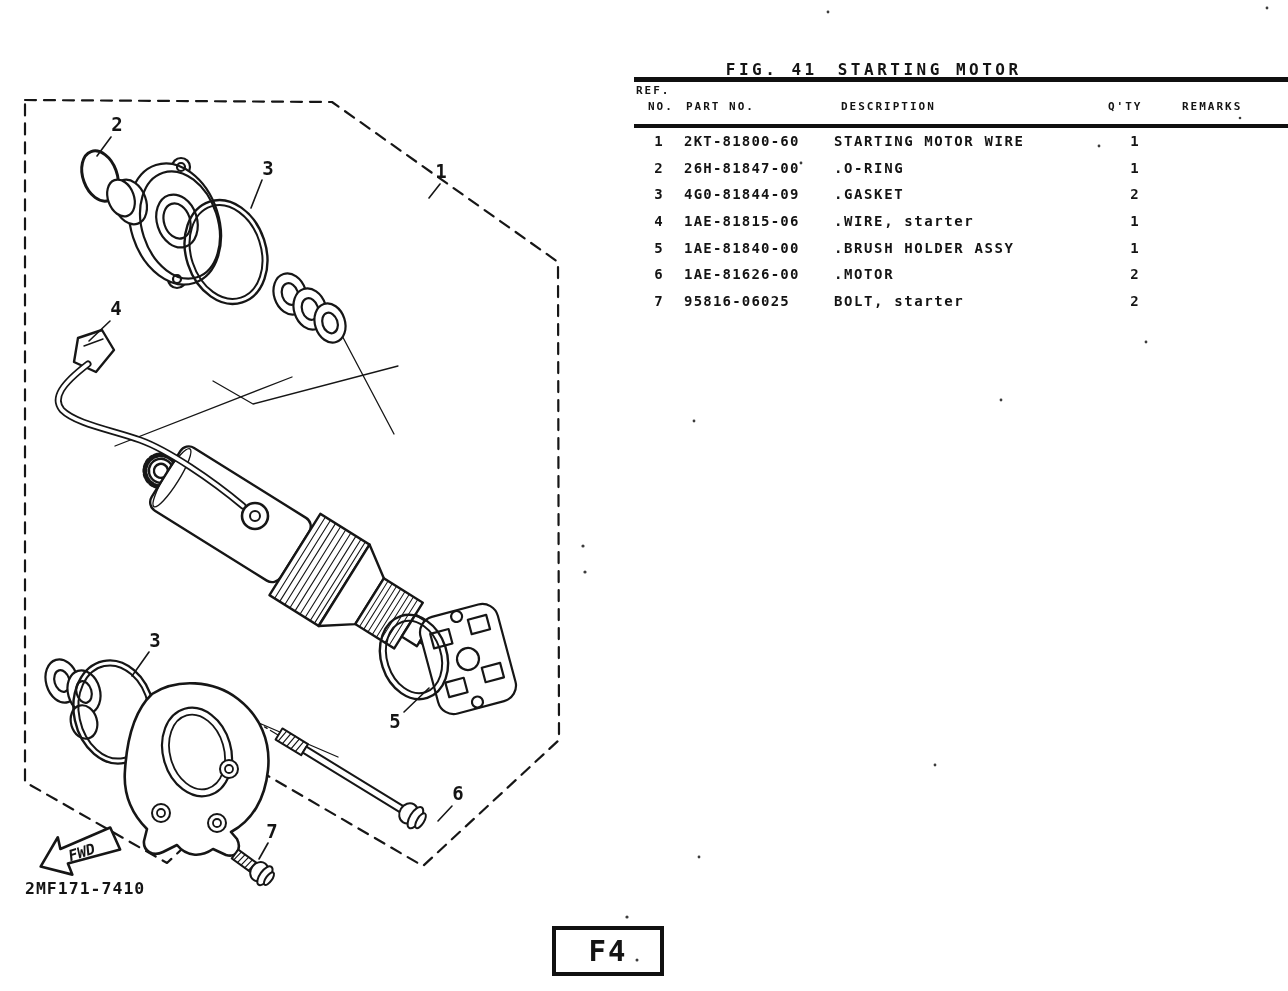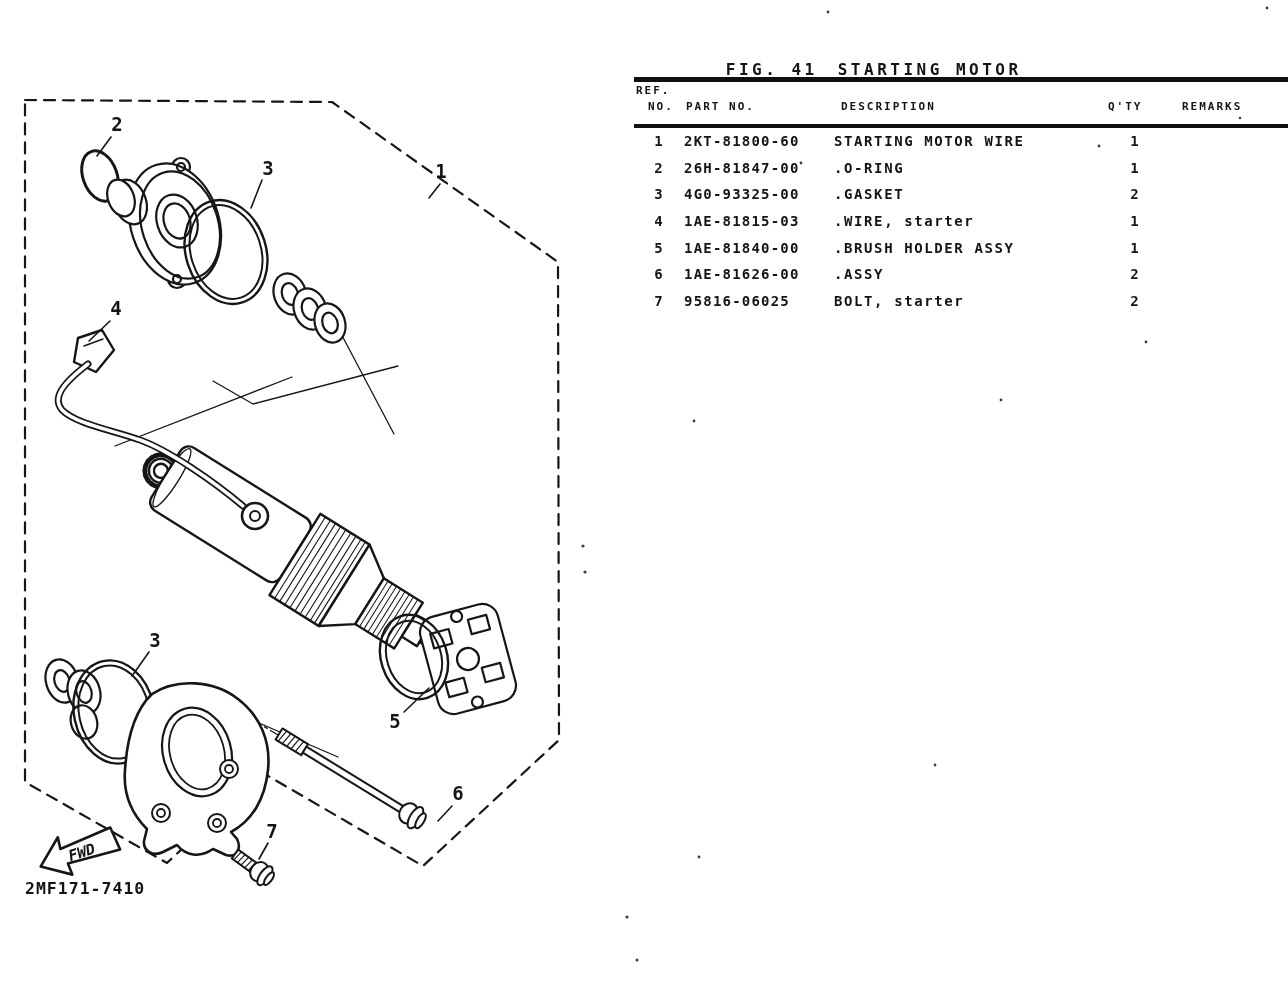--- a/index.html
+++ b/index.html
@@ -241,51 +241,54 @@
         </div>
         <div class="trow">
           <span class="tc c-ref">2</span>
           <span class="tc c-part">26H-81847-00</span>
           <span class="tc c-desc">.O-RING</span>
           <span class="tc c-qty">1</span>
           <span class="tc c-rem"></span>
         </div>
         <div class="trow">
           <span class="tc c-ref">3</span>
-          <span class="tc c-part">4G0-93325-00</span>
+          <span class="tc c-part">4G0-81844-09</span>
           <span class="tc c-desc">.GASKET</span>
           <span class="tc c-qty">2</span>
           <span class="tc c-rem"></span>
         </div>
         <div class="trow">
           <span class="tc c-ref">4</span>
-          <span class="tc c-part">1AE-81815-03</span>
+          <span class="tc c-part">1AE-81815-06</span>
           <span class="tc c-desc">.WIRE, starter</span>
           <span class="tc c-qty">1</span>
           <span class="tc c-rem"></span>
         </div>
         <div class="trow">
           <span class="tc c-ref">5</span>
           <span class="tc c-part">1AE-81840-00</span>
           <span class="tc c-desc">.BRUSH HOLDER ASSY</span>
           <span class="tc c-qty">1</span>
           <span class="tc c-rem"></span>
         </div>
         <div class="trow">
           <span class="tc c-ref">6</span>
           <span class="tc c-part">1AE-81626-00</span>
-          <span class="tc c-desc">.ASSY</span>
+          <span class="tc c-desc">.MOTOR</span>
           <span class="tc c-qty">2</span>
           <span class="tc c-rem"></span>
         </div>
         <div class="trow">
           <span class="tc c-ref">7</span>
           <span class="tc c-part">95816-06025</span>
           <span class="tc c-desc">BOLT, starter</span>
           <span class="tc c-qty">2</span>
           <span class="tc c-rem"></span>
         </div>
       </div>
   </div>
 
   
+  <div class="page-code-box">
+    <span>F4</span>
+  </div>
 
 </div>
 
 </body></html>

